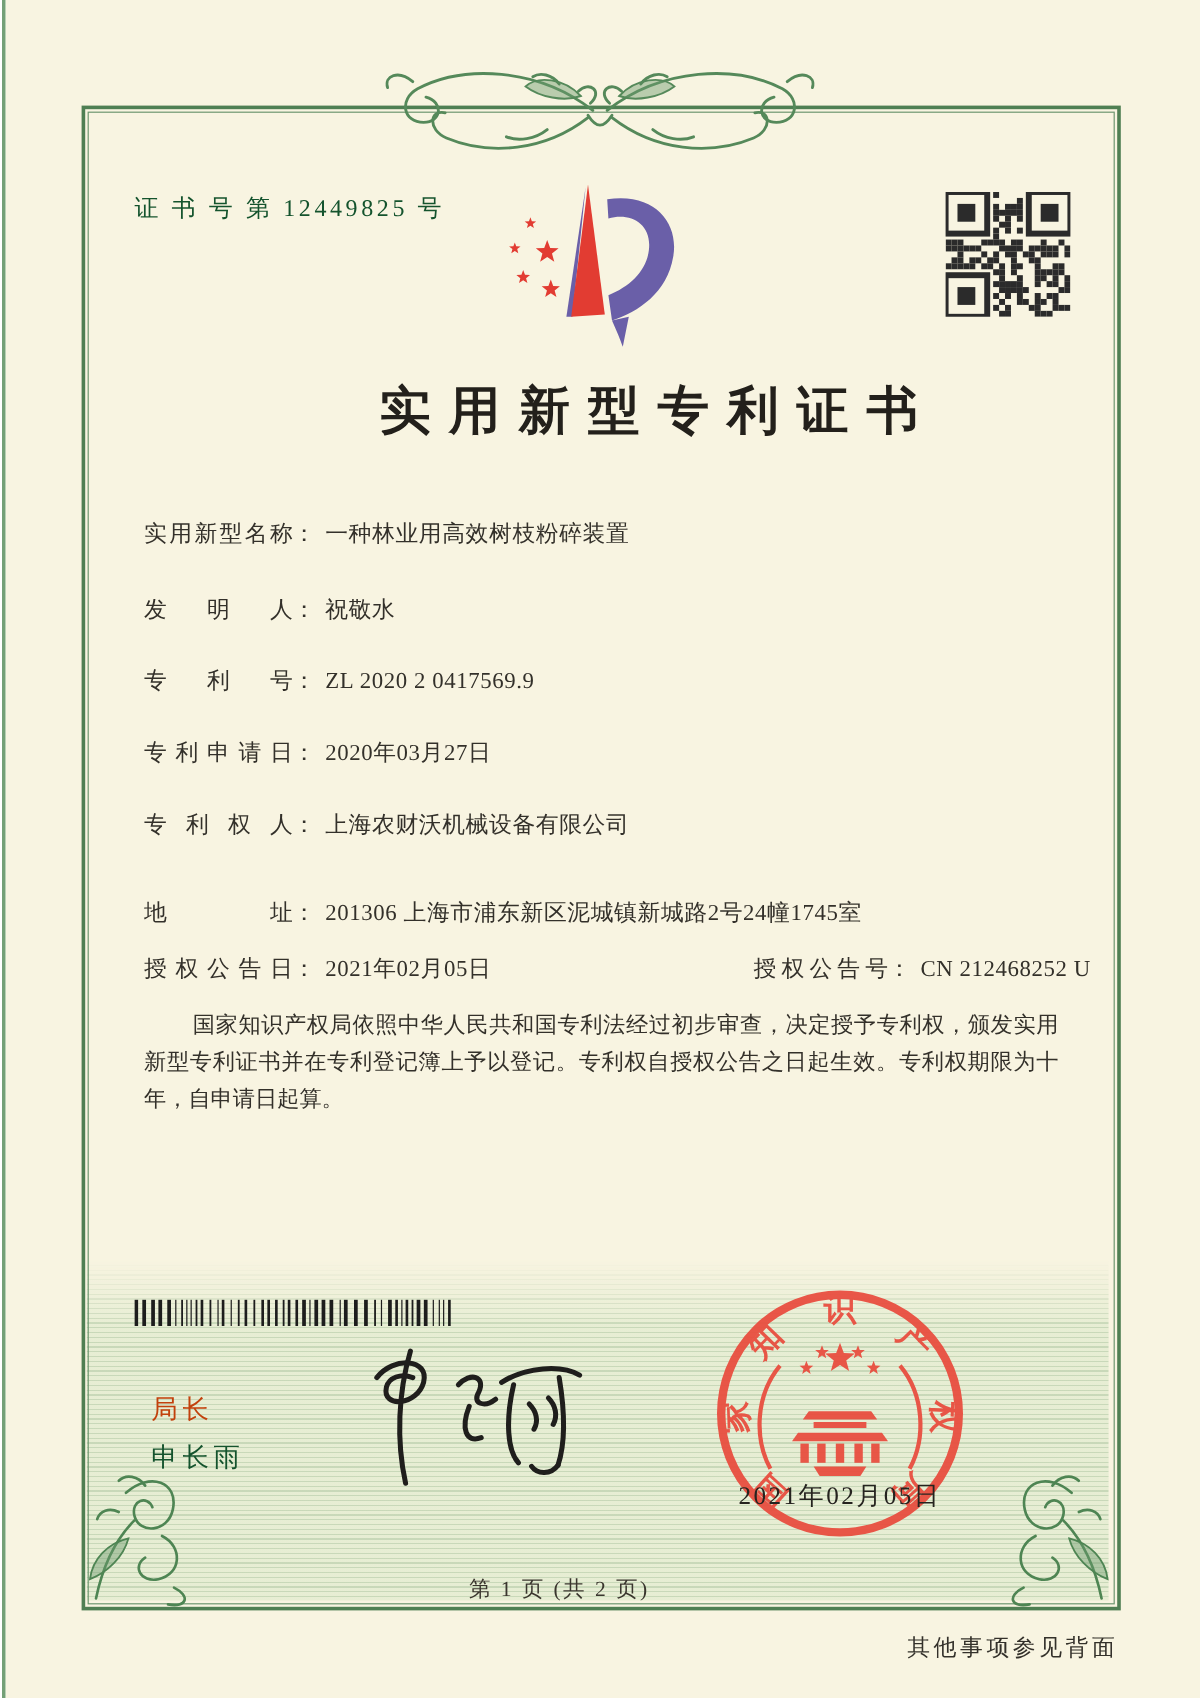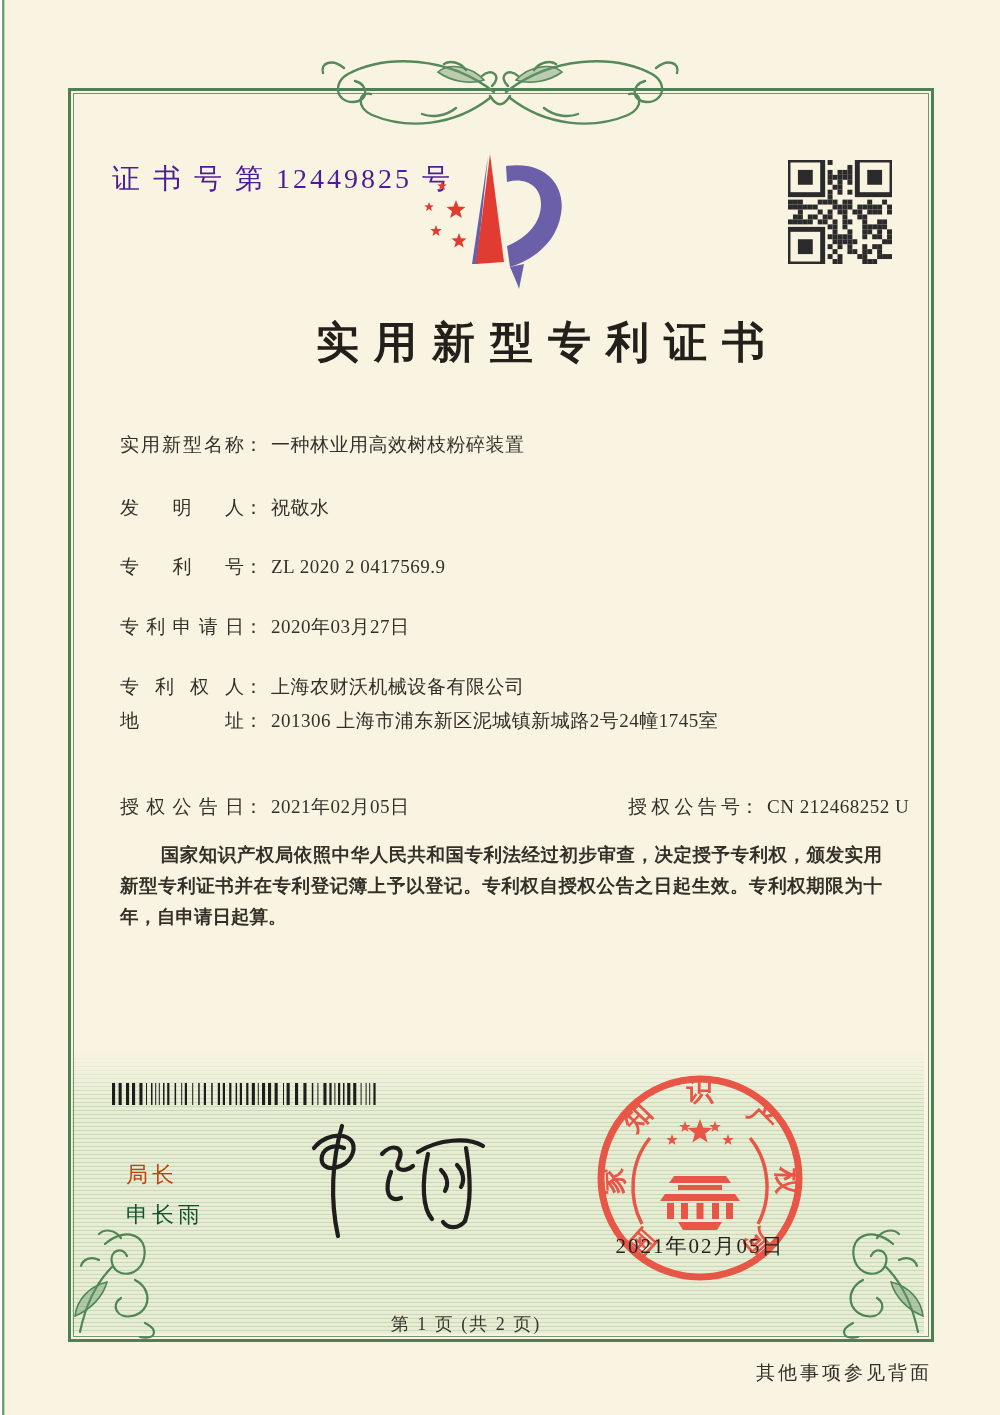--- a/index.html
+++ b/index.html
@@ -15,34 +15,34 @@
     background:linear-gradient(90deg,#ffffff 0 2px,#74a077 2px 4px,#b9d0b4 4px 5px,#f8f4e1 5px);z-index:4;}
   
   .frame{left:68px;top:88px;width:860px;height:1248px;border:3px solid #4f7f53;z-index:1;}
   .frame-inner{position:absolute;left:2px;top:2px;right:2px;bottom:2px;border:1px solid #6d9770;}
   
   .band{left:72px;top:1050px;width:852px;height:284px;z-index:0;
     background-color:#edf1da;
     background-image:repeating-linear-gradient(180deg, rgba(141,176,131,.38) 0 1px, rgba(223,233,203,.45) 1px 4px);
     -webkit-mask-image:linear-gradient(180deg,transparent 0,#000 55px);
     mask-image:linear-gradient(180deg,transparent 0,#000 55px);}
-  .certno{left:112px;top:160px;font-size:28px;letter-spacing:3px;color:#4c1d95;z-index:2;}
+  .certno{left:112px;top:160px;font-size:20px;letter-spacing:3px;color:#14532d;z-index:2;}
   .logo{left:420px;top:152px;width:160px;height:140px;z-index:2;}
   .qr{left:788px;top:160px;width:104px;height:104px;z-index:2;}
   .title{left:0;top:314px;width:1000px;text-align:center;font-size:43px;font-weight:600;
     letter-spacing:15px;color:#23201b;z-index:2;padding-left:48px;}
   .fields{z-index:2;}
   .frow{position:absolute;left:120px;white-space:nowrap;font-size:19px;color:#33302a;}
   .flabel{display:inline-block;width:124px;text-align:justify;text-align-last:justify;vertical-align:bottom;}
   .fcolon{display:inline-block;margin-right:8px;}
   .fvalue{letter-spacing:.5px;text-align:right;}
   .grant-no{position:absolute;left:508px;top:0;white-space:nowrap;}
   .grant-no .flabel{width:112px;}
   .paras{left:120px;top:840px;width:762px;font-size:18.5px;line-height:31px;
-    text-align:justify;color:#33302a;z-index:2;font-weight:bold;}
+    text-align:justify;color:#33302a;z-index:2;}
   .paras p{margin:0;text-indent:2.2em;}
   .barcode{left:112px;top:1083px;width:266px;height:22px;z-index:2;}
   .director-title{left:126px;top:1160px;font-size:22px;letter-spacing:4px;z-index:2;color:#c2410c;}
   .director-name{left:126px;top:1200px;font-size:22px;letter-spacing:4px;z-index:2;color:#14532d;}
   .signature{left:270px;top:1108px;width:230px;height:145px;z-index:2;}
   .seal{left:588px;top:1066px;width:224px;height:224px;z-index:2;opacity:.92;}
   .seal-date{left:586px;top:1232px;width:228px;text-align:center;font-size:21px;
     letter-spacing:2px;color:#25231f;z-index:3;}
   .page-info{left:0;top:1312px;width:932px;text-align:center;font-size:18px;color:#3a362e;z-index:2;letter-spacing:2px;}
   .back-note{left:0;top:1360px;width:932px;text-align:right;font-size:19px;color:#33302a;z-index:2;letter-spacing:3px;}
@@ -270,21 +270,21 @@
   </div>
   <div class="abs frow" style="top:554px">
     <span class="flabel">专利号</span><span class="fcolon">：</span><span class="fvalue">ZL 2020 2 0417569.9</span>
   </div>
   <div class="abs frow" style="top:614px">
     <span class="flabel">专利申请日</span><span class="fcolon">：</span><span class="fvalue">2020年03月27日</span>
   </div>
   <div class="abs frow" style="top:674px">
     <span class="flabel">专利权人</span><span class="fcolon">：</span><span class="fvalue">上海农财沃机械设备有限公司</span>
   </div>
-  <div class="abs frow" style="top:708px">
+  <div class="abs frow" style="top:748px">
     <span class="flabel">地址</span><span class="fcolon">：</span><span class="fvalue">201306 上海市浦东新区泥城镇新城路2号24幢1745室</span>
   </div>
   <div class="abs frow" style="top:794px">
     <span class="flabel">授权公告日</span><span class="fcolon">：</span><span class="fvalue">2021年02月05日</span>
     <span class="grant-no">
       <span class="flabel">授权公告号</span><span class="fcolon">：</span><span class="fvalue">CN 212468252 U</span>
     </span>
   </div>
 </div>
 

